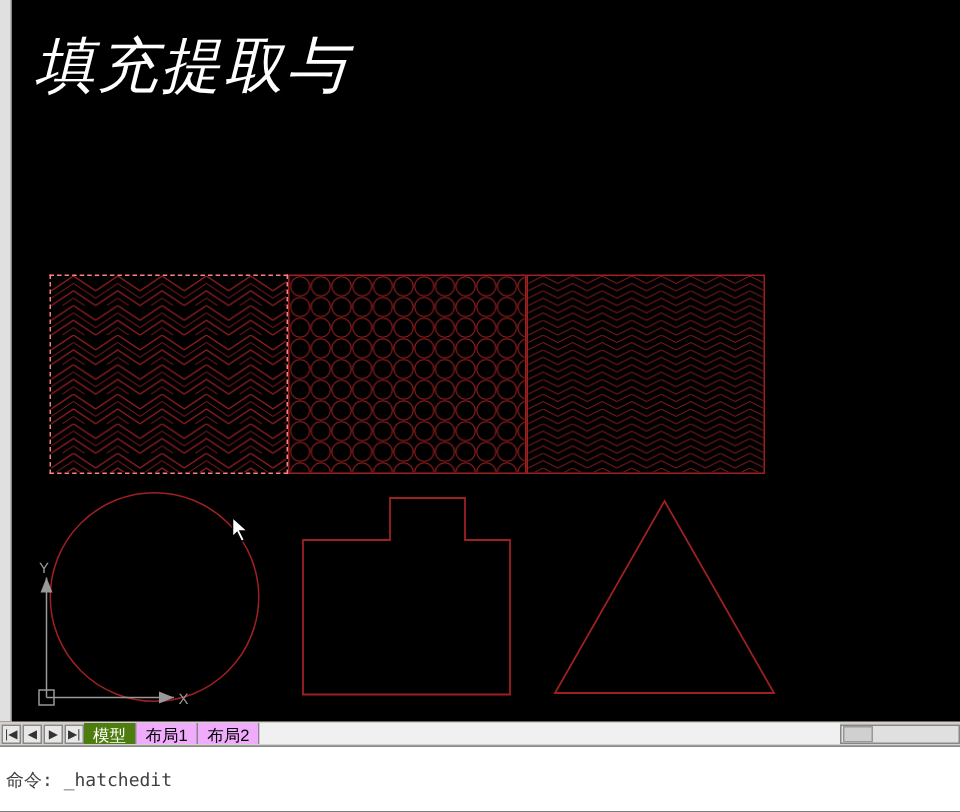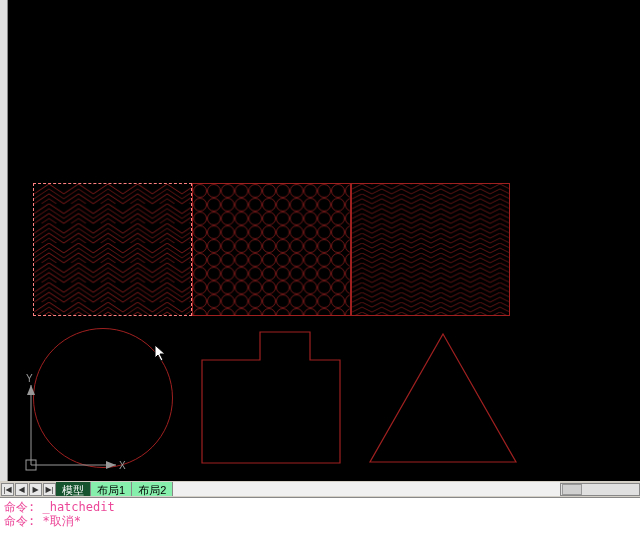--- a/index.html
+++ b/index.html
@@ -55,50 +55,51 @@
     font-size: 11px; color: #000;
   }
   .tabbtn {
     width: 13px; height: 13px; background: #e8e8e8;
     border: 1px solid #888; margin-left: 1px;
     display: flex; align-items: center; justify-content: center;
     font-size: 8px; color: #333;
   }
   .tab {
     padding: 1px 6px 0 6px; height: 14px; border-right: 1px solid #888;
-    background: #86efac;
+    background: #f0abfc;
   }
-  .tab.active { background: #14532d; color: #fff; }
+  .tab.active { background: #4d7c0f; color: #fff; }
   .tabspacer { flex: 1; background: #f0f0f0; height: 14px; }
   .scrollbar-right {
     width: 80px; height: 13px; background: #e0e0e0;
     border: 1px solid #888; position: relative;
   }
   .scrollbar-right .thumb {
     position: absolute; left: 1px; top: 0; width: 20px; height: 11px;
     background: #d0d0d0; border: 1px solid #999;
   }
 
   
   .cmd {
     position: absolute; left: 0; top: 497px; right: 0; bottom: 0;
     background: #fff; border-top: 1px solid #888;
-    font-family: "SimSun", monospace; font-size: 12px; color: #ec4899;
-    padding: 2px 4px; line-height: 14px;
+    font-family: "SimSun", monospace; font-size: 12px; color: #404040;
+    padding: 15px 4px; line-height: 14px;
   }
   .cmd .line { white-space: pre; }
 </style>
 </head>
 <body>
 
 <div class="left-edge"></div>
 
 <div class="canvas">
 
   <div class="title-text">
+    <div>填充提取与</div>
   </div>
 
   <div id="hb1" class="hatchbox">
     <svg viewBox="0 0 159 133">
       <defs>
         <pattern id="herr" width="30" height="20" patternUnits="userSpaceOnUse">
           <path d="M0 10 L15 0 L30 10 M0 20 L15 10 L30 20 M0 0 L15 -10 L30 0" stroke="#a02020" stroke-width="0.8" fill="none"></path>
           <path d="M0 15 L15 5 L30 15 M0 25 L15 15 L30 25" stroke="#a02020" stroke-width="0.6" fill="none"></path>
         </pattern>
       </defs>
@@ -162,14 +163,13 @@
   <div class="tab">布局1</div>
   <div class="tab">布局2</div>
   <div class="tabspacer"></div>
   <div class="scrollbar-right">
     <div class="thumb"></div>
   </div>
 </div>
 
 <div class="cmd">
   <div class="line">命令: _hatchedit</div>
-  <div class="line">命令: *取消*</div>
 </div>
 
 </body></html>

